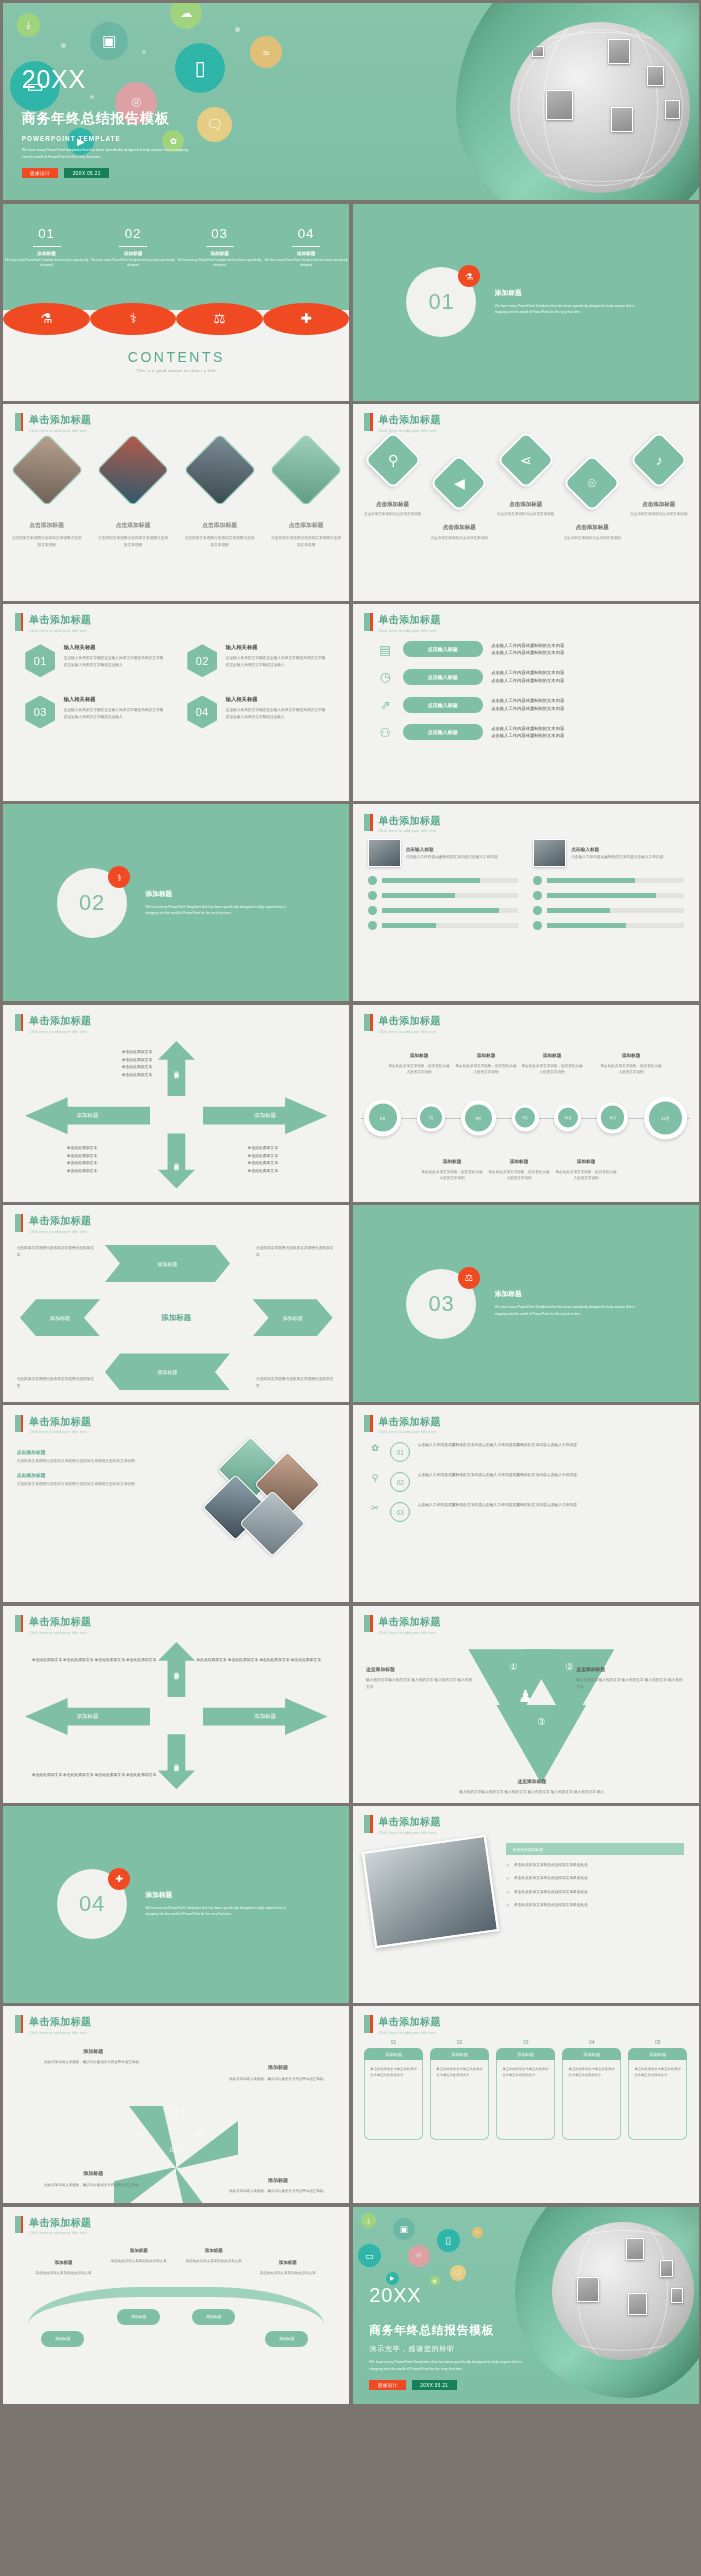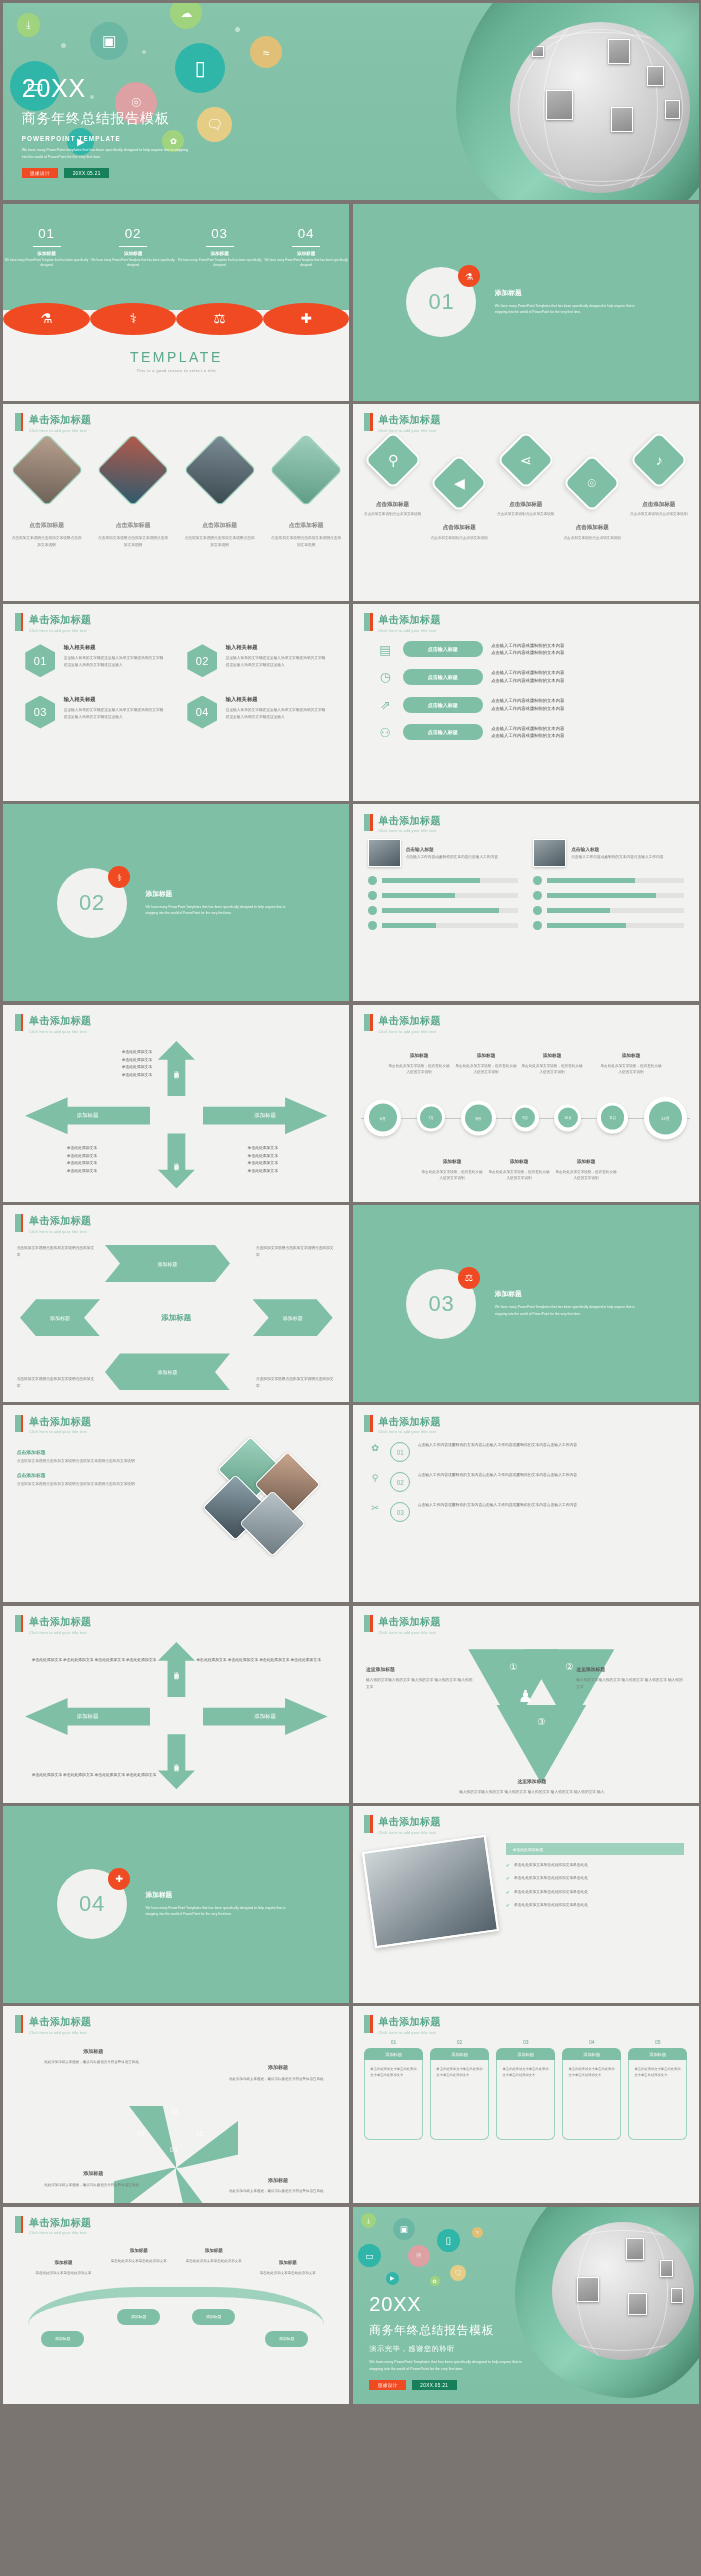--- a/index.html
+++ b/index.html
@@ -43,21 +43,21 @@
     overflow:hidden;
   }
   .cover .globe .ln { position:absolute; border:0.8px solid rgba(255,255,255,.45); border-radius:50%; }
   .cover .globe .ph {
     position:absolute; background:#ddd; border:1.7px solid #fff;
     box-shadow:0 0.8px 2.5px rgba(0,0,0,.35);
     background-image:linear-gradient(160deg,#b6b6b6,#8d8d8d);
   }
   .cover .txt { position:absolute; left:18.4px; bottom:22px; color:#fff; }
   .cover .yr { font-size:25px; font-weight:normal; letter-spacing:0.8px; line-height:1; }
-  .cover .cn { font-size:14px; font-weight:normal; margin-top:9px; letter-spacing:0.8px; }
+  .cover .cn { font-size:14px; font-weight:bold; margin-top:18px; letter-spacing:0.8px; }
   .cover .en { font-size:6.3px; font-weight:bold; margin-top:7.5px; letter-spacing:1.1px; }
   .cover .desc { font-size:3.6px; margin-top:5px; line-height:1.75; opacity:.92; max-width:167px; }
   .cover .tags { display:flex; gap:5.8px; margin-top:8.4px; }
   .cover .tags span {
     font-size:4.6px; padding:2.5px 8.4px; color:#fff; letter-spacing:0.4px;
   }
   .cover .tags .t1 { background:#f04a23; }
   .cover .tags .t2 { background:#17805a; }
   .cover .thx { font-size:7px; margin-top:5.8px; letter-spacing:0.8px; }
 
@@ -333,21 +333,21 @@
           <div class="circ">⚕</div>
         </div>
       <div>
           <div class="circ">⚖</div>
         </div>
       <div>
           <div class="circ">✚</div>
         </div>
     </div>
     <div class="big">
-      <h2>TEMPLATE</h2>
+      <h2>CONTENTS</h2>
       <p>This is a good reason to select a title</p>
     </div>
   </div>
 
   <div class="slide green">
     <div class="sec">
       <div class="bubble">
         <span>01</span>
         <div class="dot">⚗</div>
       </div>

